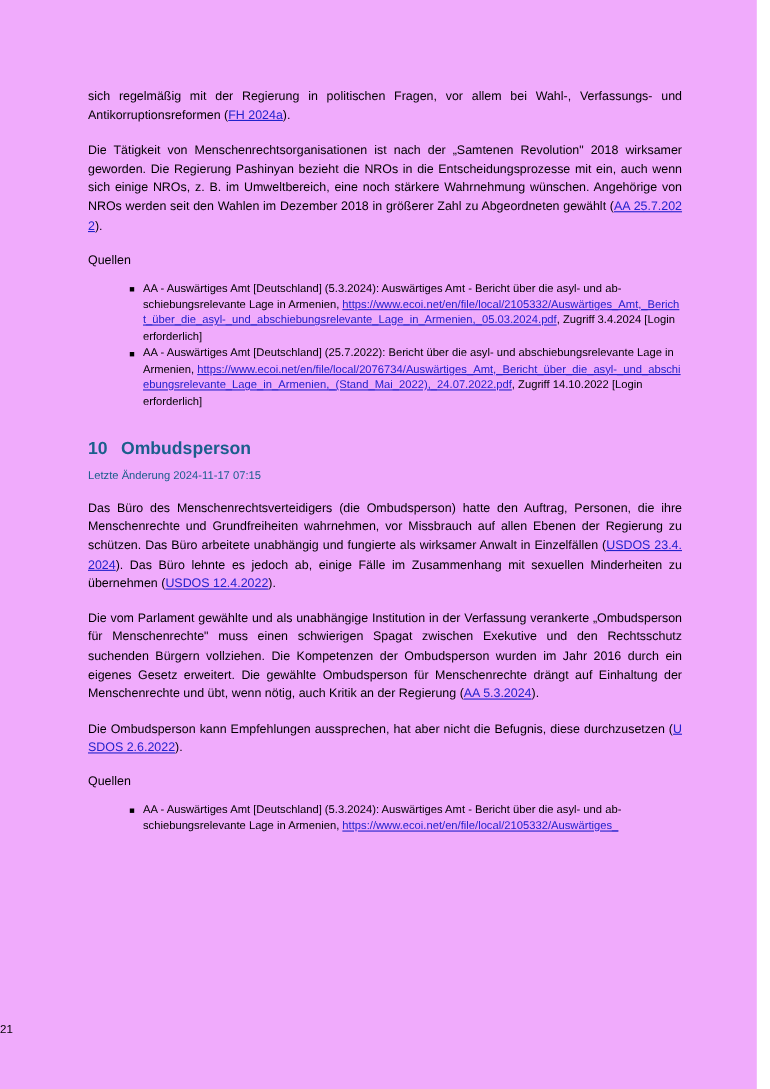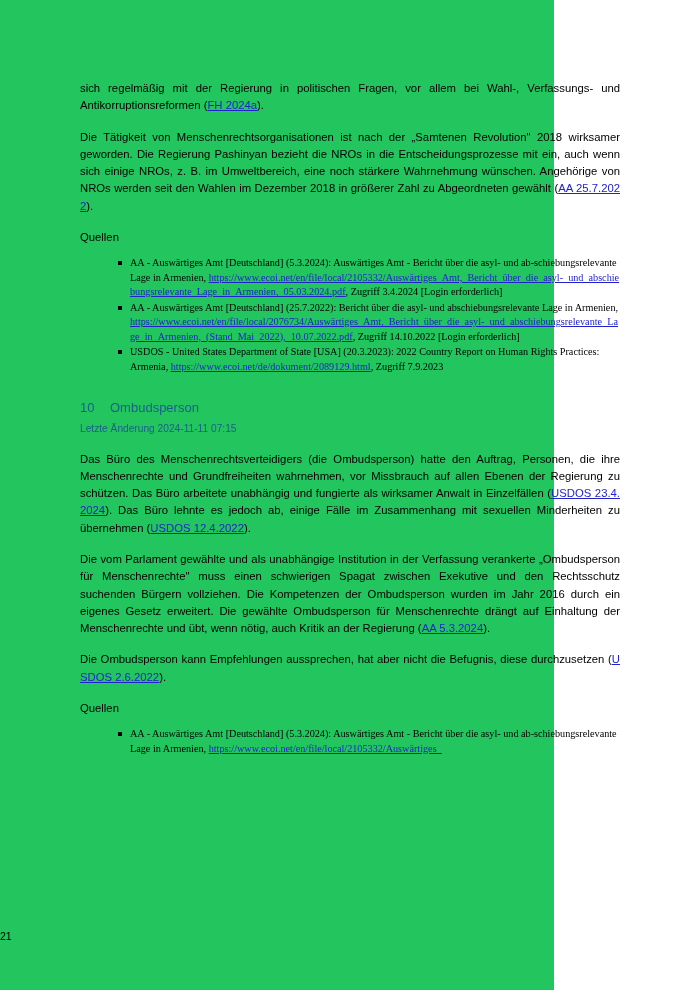--- a/index.html
+++ b/index.html
@@ -12,23 +12,23 @@
     background: #ffffff;
     font-family: "Liberation Sans", sans-serif;
     color: #000000;
     position: relative;
     overflow: hidden;
   }
   .page {
     position: absolute;
     left: 0;
     top: 0;
-    width: 554px;
+    width: 688px;
     height: 990px;
-    background: #22c55e;
+    background: #f0abfc;
   }
   .content {
     position: absolute;
     left: 80px;
     top: 80px;
     width: 540px;
   }
   p.para {
     font-size: 11.3px;
     line-height: 1.53;
@@ -60,34 +60,33 @@
     padding: 0 0 0 38px;
   }
   ul.sources li {
     position: relative;
     font-size: 10.2px;
     line-height: 1.42;
     margin: 0 0 1px 0;
     padding-left: 12px;
     text-align: left;
     color: #000;
-    font-family: Liberation Serif, serif;
   }
   ul.sources li::before {
     content: "";
     position: absolute;
     left: 0;
     top: 5px;
     width: 4px;
     height: 4px;
     background: #000;
   }
   h2.heading {
-    font-size: 13px;
-    font-weight: normal;
+    font-size: 16px;
+    font-weight: bold;
     color: #1b5e8c;
     margin: 0 0 5px 0;
     line-height: 1.4;
   }
   h2.heading .num {
     display: inline-block;
     min-width: 30px;
   }
   .lastmod {
     font-size: 10.2px;
@@ -114,30 +113,29 @@
 <div class="page">
   <div class="content">
 
     <p class="para" id="p1">sich regelmäßig mit der Regierung in politischen Fragen, vor allem bei Wahl-, Verfassungs- und Antikorruptionsreformen (<a class="lnk" href="#">FH 2024a</a>).</p>
     <p class="para" id="p2">Die Tätigkeit von Menschenrechtsorganisationen ist nach der „Samtenen Revolution" 2018 wirksamer geworden. Die Regierung Pashinyan bezieht die NROs in die Entscheidungsprozesse mit ein, auch wenn sich einige NROs, z. B. im Umweltbereich, eine noch stärkere Wahrnehmung wünschen. Angehörige von NROs werden seit den Wahlen im Dezember 2018 in größerer Zahl zu Abgeordneten gewählt (<a class="lnk" href="#">AA 25.7.2022</a>).</p>
 
     <p class="lbl">Quellen</p>
 
     <ul class="sources" id="sources-1">
         <li>AA - Auswärtiges Amt [Deutschland] (5.3.2024): Auswärtiges Amt - Bericht über die asyl- und ab-schiebungsrelevante Lage in Armenien, <a class="src" href="#">https://www.ecoi.net/en/file/local/2105332/Auswärtiges_Amt,_Bericht_über_die_asyl-_und_abschiebungsrelevante_Lage_in_Armenien,_05.03.2024.pdf</a>, Zugriff 3.4.2024 [Login erforderlich]</li>
-        <li>AA - Auswärtiges Amt [Deutschland] (25.7.2022): Bericht über die asyl- und abschiebungsrelevante Lage in Armenien, <a class="src" href="#">https://www.ecoi.net/en/file/local/2076734/Auswärtiges_Amt,_Bericht_über_die_asyl-_und_abschiebungsrelevante_Lage_in_Armenien,_(Stand_Mai_2022),_10.07.2022.pdf</a>, Zugriff 14.10.2022 [Login erforderlich]</li>
-        <li>USDOS - United States Department of State [USA] (20.3.2023): 2022 Country Report on Human Rights Practices: Armenia, <a class="src" href="#">https://www.ecoi.net/de/dokument/2089129.html</a>, Zugriff 7.9.2023</li>
+        <li>AA - Auswärtiges Amt [Deutschland] (25.7.2022): Bericht über die asyl- und abschiebungsrelevante Lage in Armenien, <a class="src" href="#">https://www.ecoi.net/en/file/local/2076734/Auswärtiges_Amt,_Bericht_über_die_asyl-_und_abschiebungsrelevante_Lage_in_Armenien,_(Stand_Mai_2022),_24.07.2022.pdf</a>, Zugriff 14.10.2022 [Login erforderlich]</li>
       </ul>
 
     <div class="sec-gap"></div>
 
     <h2 class="heading">
       <span class="num">10</span><span>Ombudsperson</span>
     </h2>
-    <div class="lastmod">Letzte Änderung 2024-11-11 07:15</div>
+    <div class="lastmod">Letzte Änderung 2024-11-17 07:15</div>
 
     <p class="para" id="p3">Das Büro des Menschenrechtsverteidigers (die Ombudsperson) hatte den Auftrag, Personen, die ihre Menschenrechte und Grundfreiheiten wahrnehmen, vor Missbrauch auf allen Ebenen der Regierung zu schützen. Das Büro arbeitete unabhängig und fungierte als wirksamer Anwalt in Einzelfällen (<a class="lnk" href="#">USDOS 23.4.2024</a>). Das Büro lehnte es jedoch ab, einige Fälle im Zusammenhang mit sexuellen Minderheiten zu übernehmen (<a class="lnk" href="#">USDOS 12.4.2022</a>).</p>
     <p class="para" id="p4">Die vom Parlament gewählte und als unabhängige Institution in der Verfassung verankerte „Ombudsperson für Menschenrechte" muss einen schwierigen Spagat zwischen Exekutive und den Rechtsschutz suchenden Bürgern vollziehen. Die Kompetenzen der Ombudsperson wurden im Jahr 2016 durch ein eigenes Gesetz erweitert. Die gewählte Ombudsperson für Menschenrechte drängt auf Einhaltung der Menschenrechte und übt, wenn nötig, auch Kritik an der Regierung (<a class="lnk" href="#">AA 5.3.2024</a>).</p>
     <p class="para" id="p5">Die Ombudsperson kann Empfehlungen aussprechen, hat aber nicht die Befugnis, diese durchzusetzen (<a class="lnk" href="#">USDOS 2.6.2022</a>).</p>
 
     <p class="lbl">Quellen</p>
 
     <ul class="sources" id="sources-2">
         <li>AA - Auswärtiges Amt [Deutschland] (5.3.2024): Auswärtiges Amt - Bericht über die asyl- und ab-schiebungsrelevante Lage in Armenien, <a class="src" href="#">https://www.ecoi.net/en/file/local/2105332/Auswärtiges_</a></li>
       </ul>

